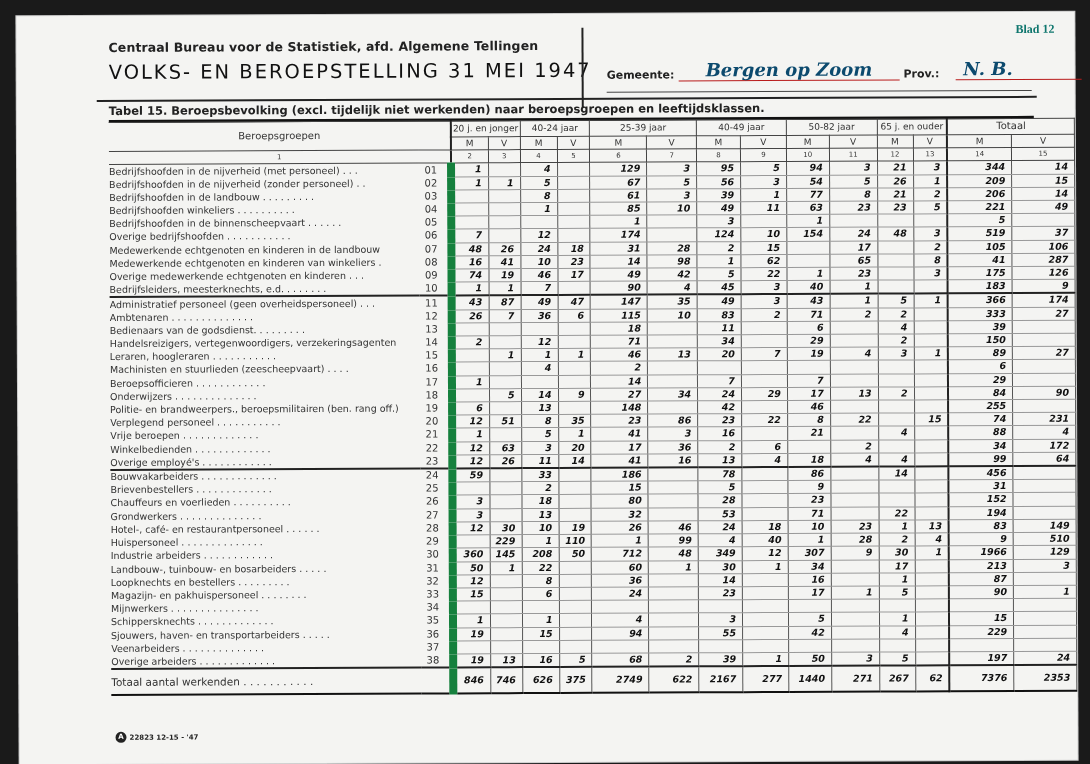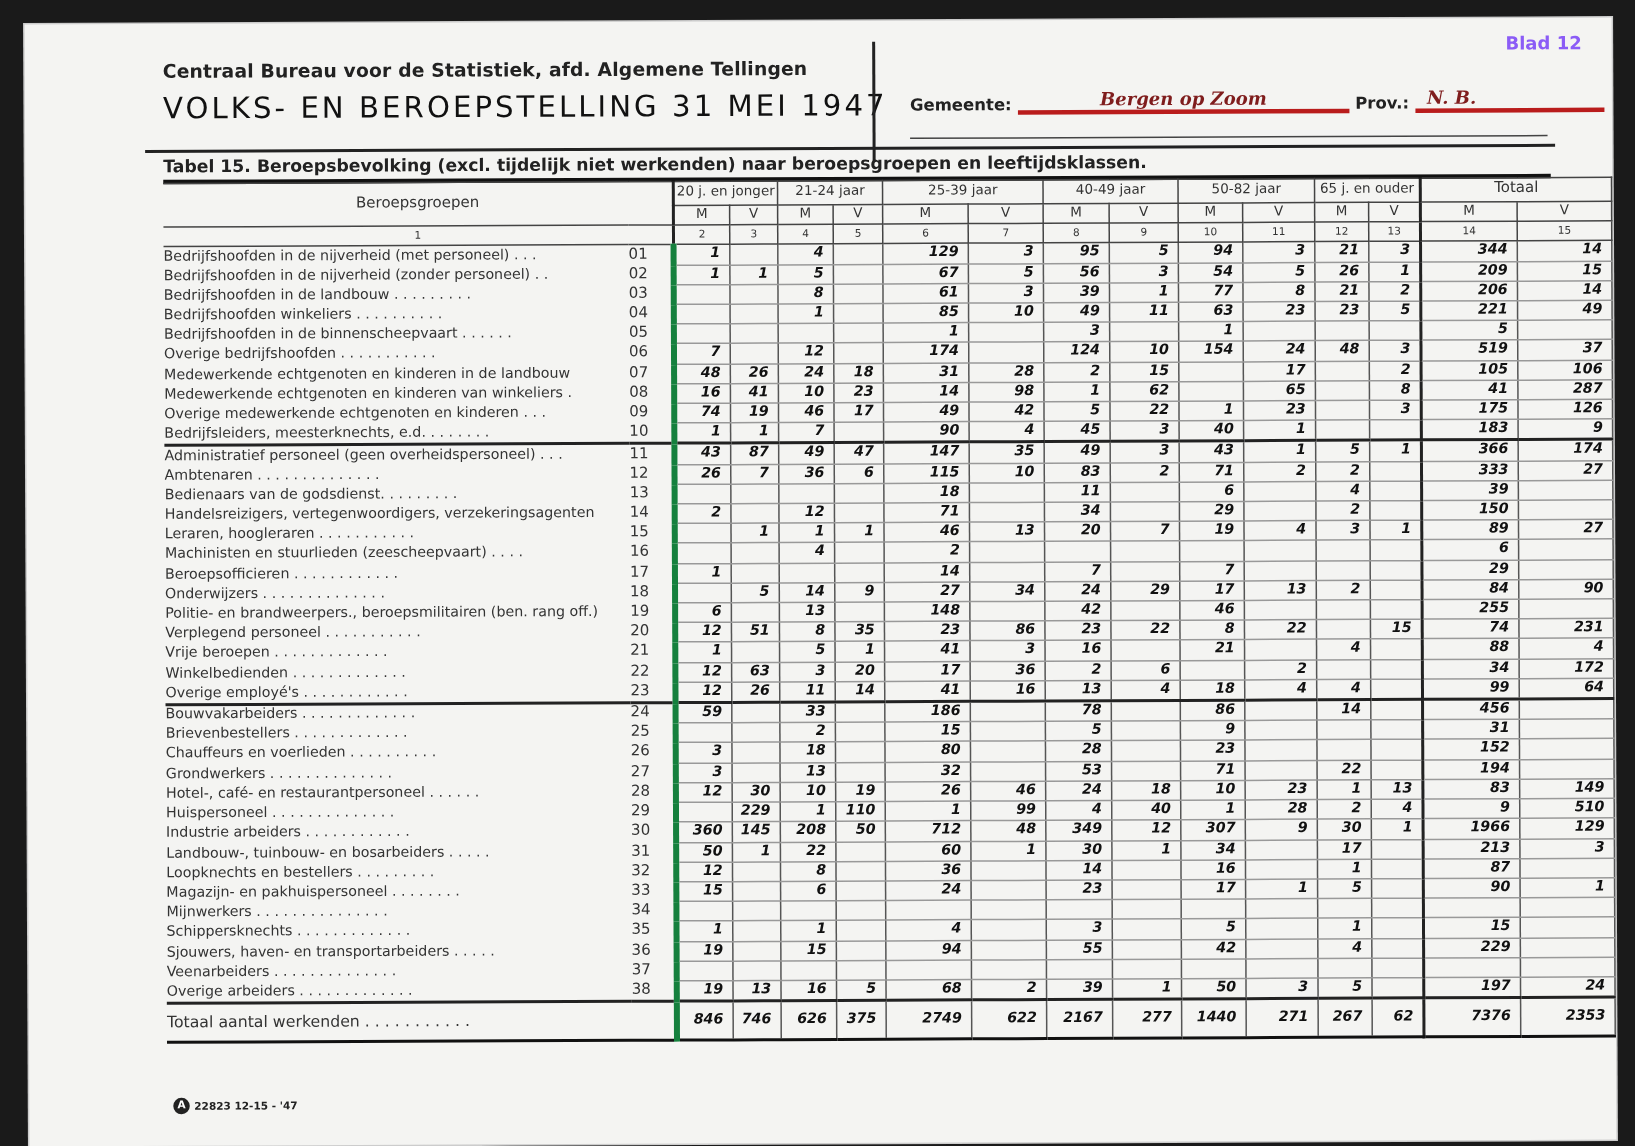--- a/index.html
+++ b/index.html
@@ -2,33 +2,33 @@
 <html><head>
 <meta charset="utf-8">
 <style>
   html,body{margin:0;padding:0;}
   body{width:1090px;height:764px;background:#1a1a1a;position:relative;overflow:hidden;font-family:"DejaVu Sans",sans-serif;}
   .sheet{position:absolute;left:18px;top:14px;width:1058px;height:748px;background:#f4f4f2;box-shadow:0 0 0 1px #ccc;transform:rotate(-0.25deg);}
   .hdr-left{position:absolute;left:92px;top:24px;}
   .bureau{font-size:12.5px;font-weight:bold;color:#222;letter-spacing:0.1px;}
   .census{font-size:19.5px;color:#111;letter-spacing:2px;margin-top:6px;}
   .vdiv{position:absolute;left:565px;top:14px;width:1.5px;height:80px;background:#222;}
-  .blad{position:absolute;right:20px;top:10px;font-size:12px;font-weight:bold;color:#8b5cf6;}
+  .blad{position:absolute;right:20px;top:10px;font-size:12px;font-weight:bold;color:#0f766e;font-family:Liberation Serif, serif;}
   .gem{position:absolute;left:590px;top:46px;font-size:11px;font-weight:bold;color:#222;display:flex;align-items:flex-end;}
-  .hw-line{border-bottom:3px solid #b91c1c;display:inline-block;font-family:"DejaVu Serif",serif;font-style:italic;font-size:12px;color:#7f1d1d;padding:0 8px;}
+  .hw-line{border-bottom:1px solid #b91c1c;display:inline-block;font-family:"DejaVu Serif",serif;font-style:italic;font-size:18px;color:#0c4a6e;padding:0 8px;}
   .gem .val1{width:205px;text-align:center;margin:0 4px;}
-  .gem .val2{width:110px;margin-left:4px;}
+  .gem .val2{width:110px;margin-left:16px;}
   .line2{position:absolute;left:590px;top:78px;width:425px;height:1px;background:#444;}
   .rule-top{position:absolute;left:80px;top:84px;width:940px;height:2px;background:#222;}
   .tabel{position:absolute;left:92px;top:88px;font-size:11.5px;font-weight:bold;color:#222;}
   .rule-t2{position:absolute;left:92px;top:104px;width:925px;height:2.5px;background:#111;}
   table.main{position:absolute;left:92px;top:106px;border-collapse:collapse;font-size:9px;color:#222;}
   table.main td,table.main th{padding:0;height:12.2px;line-height:12.2px;}
   .lbl{width:310px;font-size:9.5px;white-space:nowrap;overflow:hidden;color:#333;}
-  .code{width:24px;text-align:left;padding-right:4px !important;font-size:10px;color:#333;border-right:4px solid #15803d;}
+  .code{width:24px;text-align:center;padding-right:4px !important;font-size:10px;color:#333;border-right:8px solid #15803d;}
   .num{font-family:"DejaVu Sans",sans-serif;font-style:italic;font-weight:bold;font-size:9.5px;text-align:right;padding-right:6px !important;border-right:1px solid #555;border-bottom:1px solid #999;color:#111;}
   .num.thick{border-right:2px solid #222;}
   th{font-weight:normal;font-size:9px;border:1px solid #444;color:#333;}
   .hdr-head{height:16px !important;}
   .sec-end td{border-bottom:2px solid #222 !important;}
   .tot td{height:24px !important;line-height:24px !important;border-bottom:2.5px solid #111 !important;}
   .footer{position:absolute;left:96px;top:716px;font-size:7px;font-weight:bold;color:#222;display:flex;align-items:center;gap:3px;}
   .logo{width:11px;height:11px;border-radius:50%;background:#222;color:#fff;font-size:7px;text-align:center;line-height:11px;}
 </style>
 </head>
@@ -50,21 +50,21 @@
   <div class="line2"></div>
   <div class="rule-top"></div>
   <div class="tabel">Tabel 15.  Beroepsbevolking (excl. tijdelijk niet werkenden) naar beroepsgroepen en leeftijdsklassen.</div>
   <div class="rule-t2"></div>
 
   <table class="main">
     <thead>
       <tr class="hdr-head">
         <th rowspan="2" colspan="2" style="border-left:none;border-right:2px solid #222;font-size:10px;">Beroepsgroepen</th>
         <th colspan="2">20 j. en jonger</th>
-        <th colspan="2">21-24 jaar</th>
+        <th colspan="2">40-24 jaar</th>
         <th colspan="2">25-39 jaar</th>
         <th colspan="2">40-49 jaar</th>
         <th colspan="2">50-82 jaar</th>
         <th colspan="2" style="border-right:2px solid #222;">65 j. en ouder</th>
         <th colspan="2" style="font-size:10px;">Totaal</th>
       </tr>
       <tr id="sexrow">
           <th style="width: 36px;">M</th>
           <th style="width: 31px;">V</th>
           <th style="width: 36px;">M</th>

